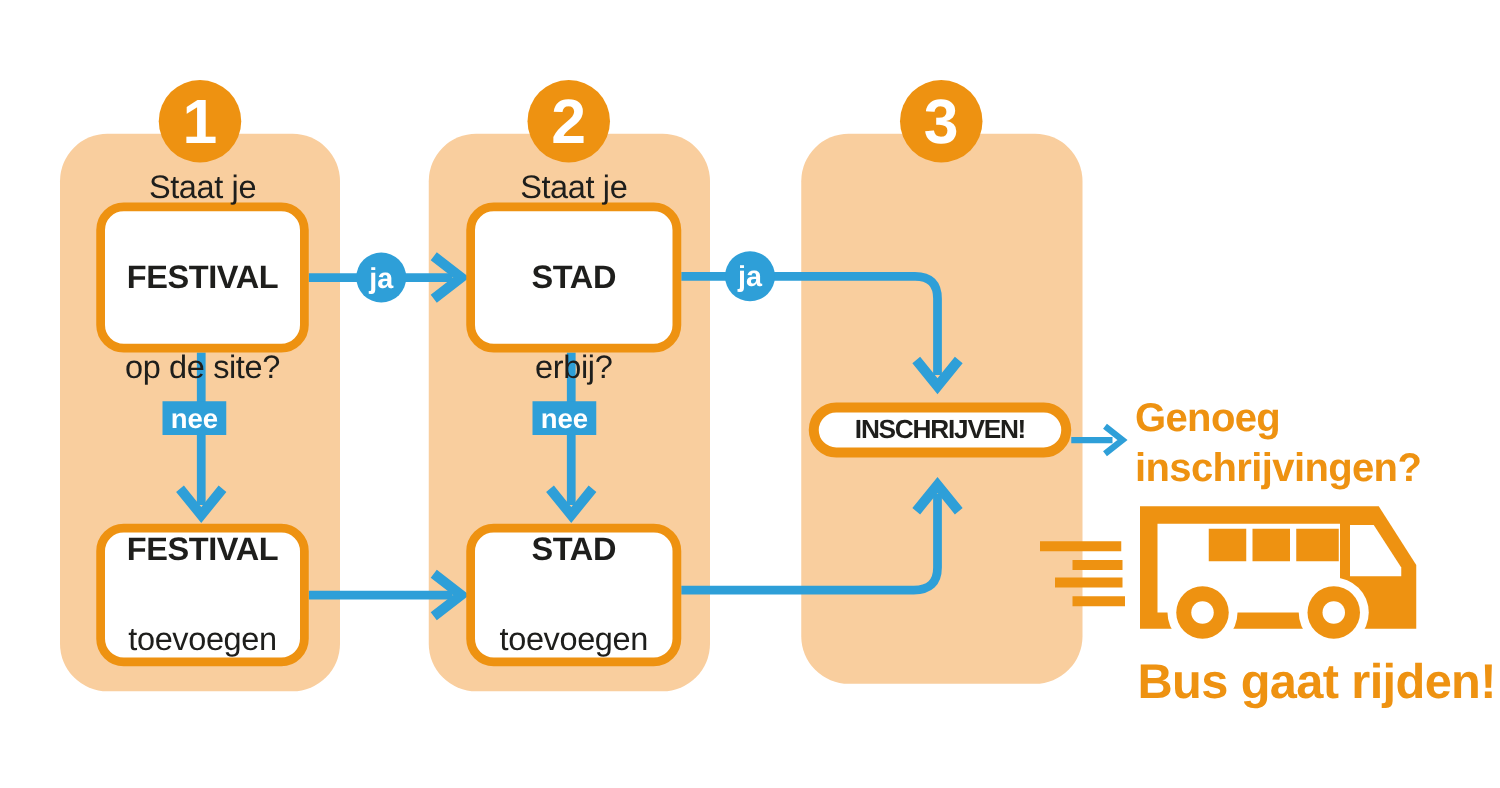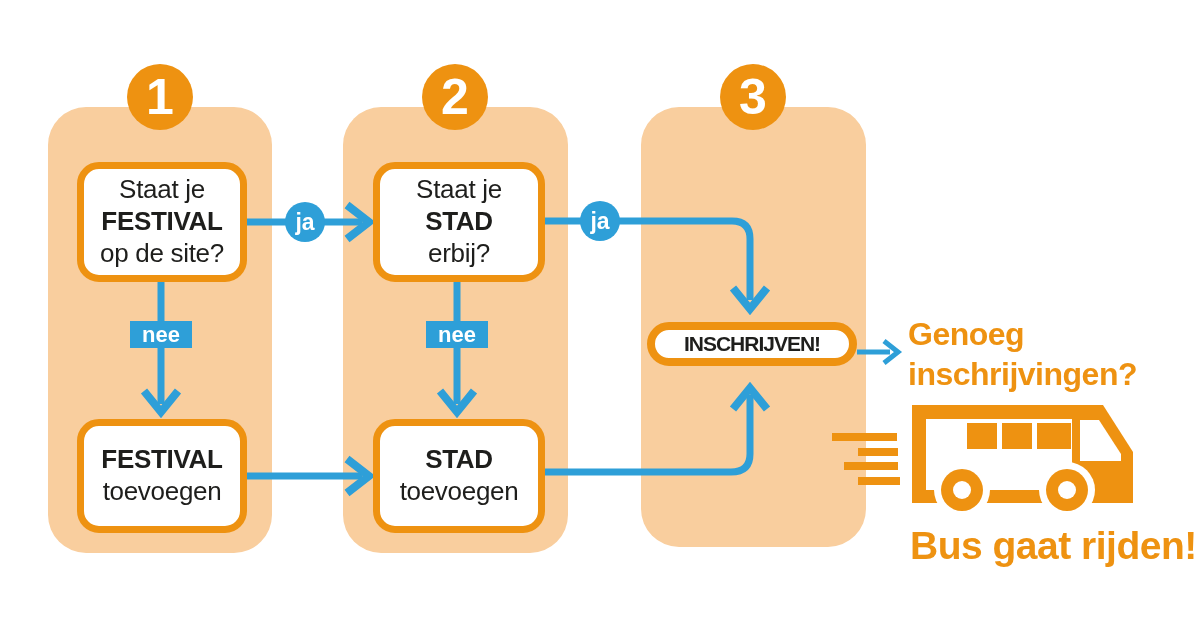--- a/index.html
+++ b/index.html
@@ -28,21 +28,21 @@
   .numcircle{
     position:absolute;top:64px;width:66px;height:66px;border-radius:50%;
     background:var(--orange);color:#fff;font-weight:bold;font-size:50px;
     display:flex;align-items:center;justify-content:center;
   }
   .c1{left:127px}.c2{left:422px}.c3{left:720px}
 
   .qbox{
     position:absolute;background:#fff;border:7px solid var(--orange);border-radius:22px;
     box-sizing:border-box;display:flex;flex-direction:column;align-items:center;justify-content:center;
-    font-size:26px;line-height:1.22;color:var(--text);text-align:center;letter-spacing:-0.3px;
+    font-size:26px;line-height:1.22;color:var(--text);text-align:center;letter-spacing:-0.3px;gap:40px;
   }
   .qbox .bold{font-weight:bold;}
   .b1{left:77px;top:162px;width:170px;height:120px;}
   .b2{left:373px;top:162px;width:172px;height:120px;}
   .b3{left:77px;top:419px;width:170px;height:114px;}
   .b4{left:373px;top:419px;width:172px;height:114px;}
 
   .pill{
     position:absolute;left:647px;top:322px;width:210px;height:44px;box-sizing:border-box;
     background:#fff;border:8px solid var(--orange);border-radius:30px;
@@ -51,21 +51,21 @@
   }
 
   .ja{
     position:absolute;width:40px;height:40px;border-radius:50%;background:var(--blue);
     color:#fff;font-weight:bold;font-size:23px;display:flex;align-items:center;justify-content:center;
   }
   .j1{left:285px;top:202px;}
   .j2{left:580px;top:201px;}
 
   .nee{
-    position:absolute;width:62px;height:27px;background:var(--blue);
+    position:absolute;width:51px;height:27px;background:var(--blue);
     color:#fff;font-weight:bold;font-size:22px;display:flex;align-items:center;justify-content:center;
   }
   .n1{left:130px;top:321px;}
   .n2{left:426px;top:321px;}
 
   .tagline{position:absolute;left:908px;top:90px;font-size:29px;line-height:38px;color:var(--text);letter-spacing:-0.3px;}
   .enough{position:absolute;left:908px;top:314px;font-size:32px;line-height:40px;font-weight:bold;color:var(--orange);letter-spacing:-0.5px;}
   .result{position:absolute;left:910px;top:524px;font-size:39px;font-weight:bold;color:var(--orange);letter-spacing:-0.5px;}
 </style>
 </head>

